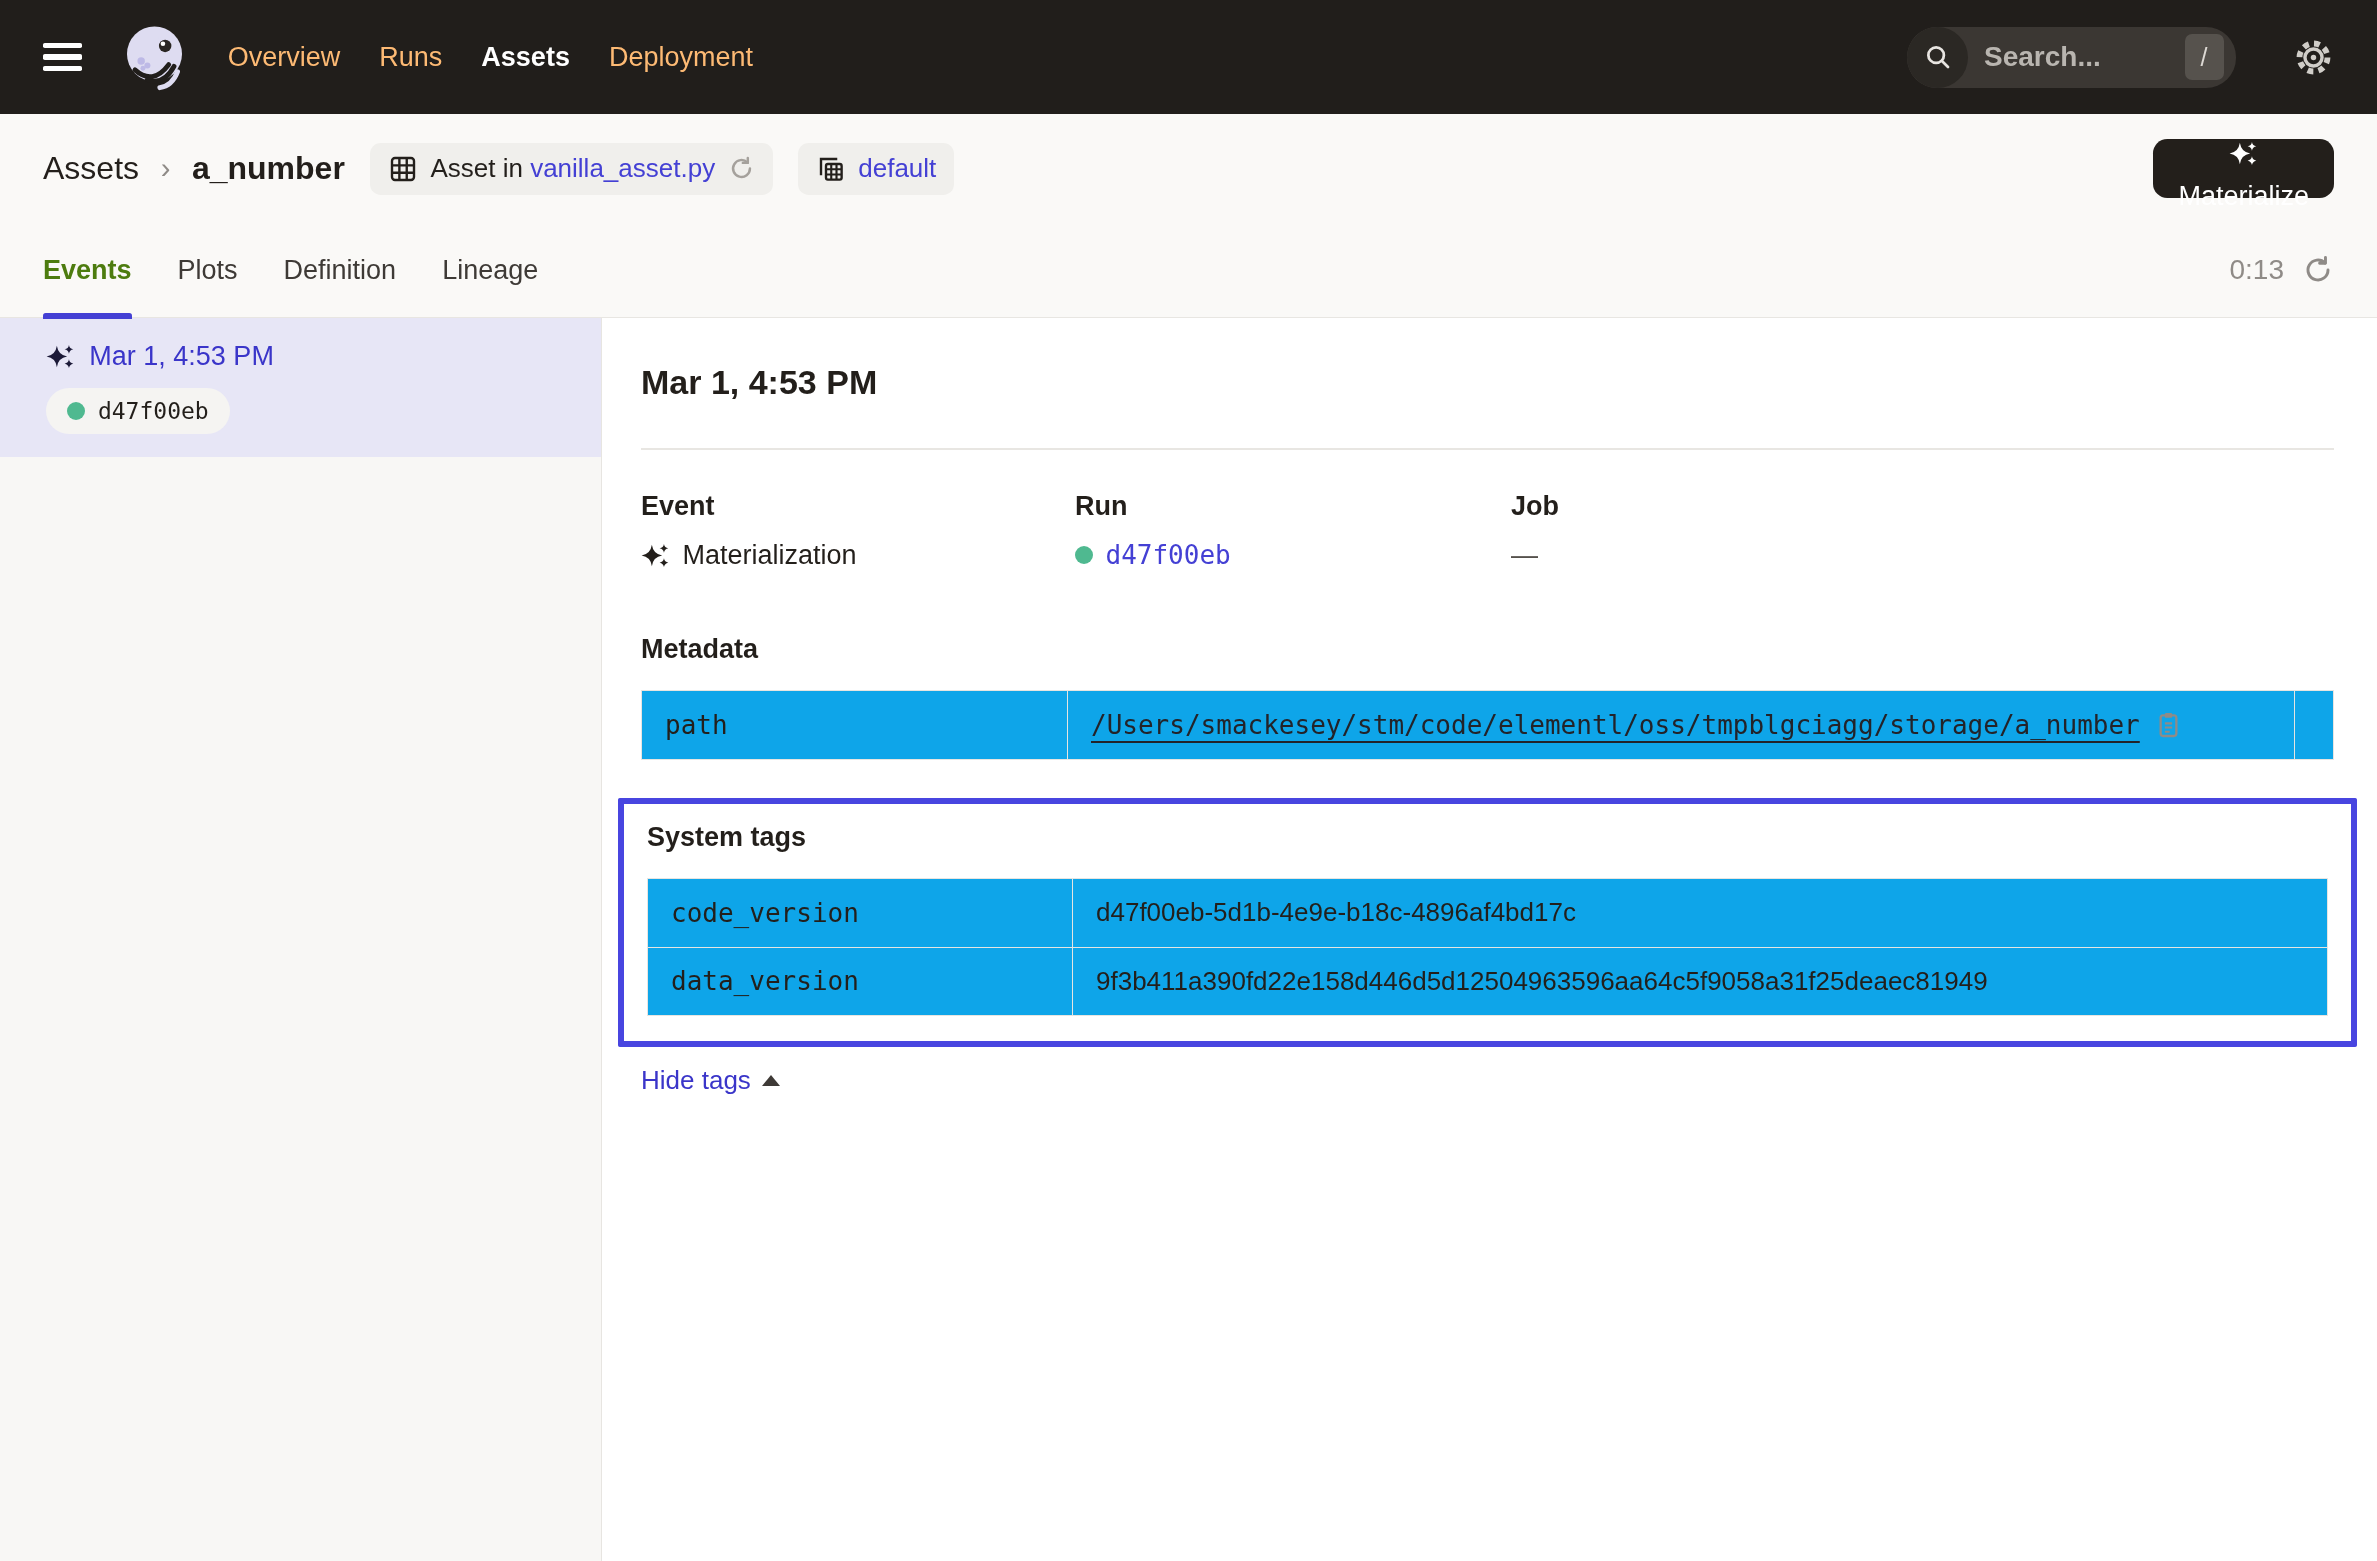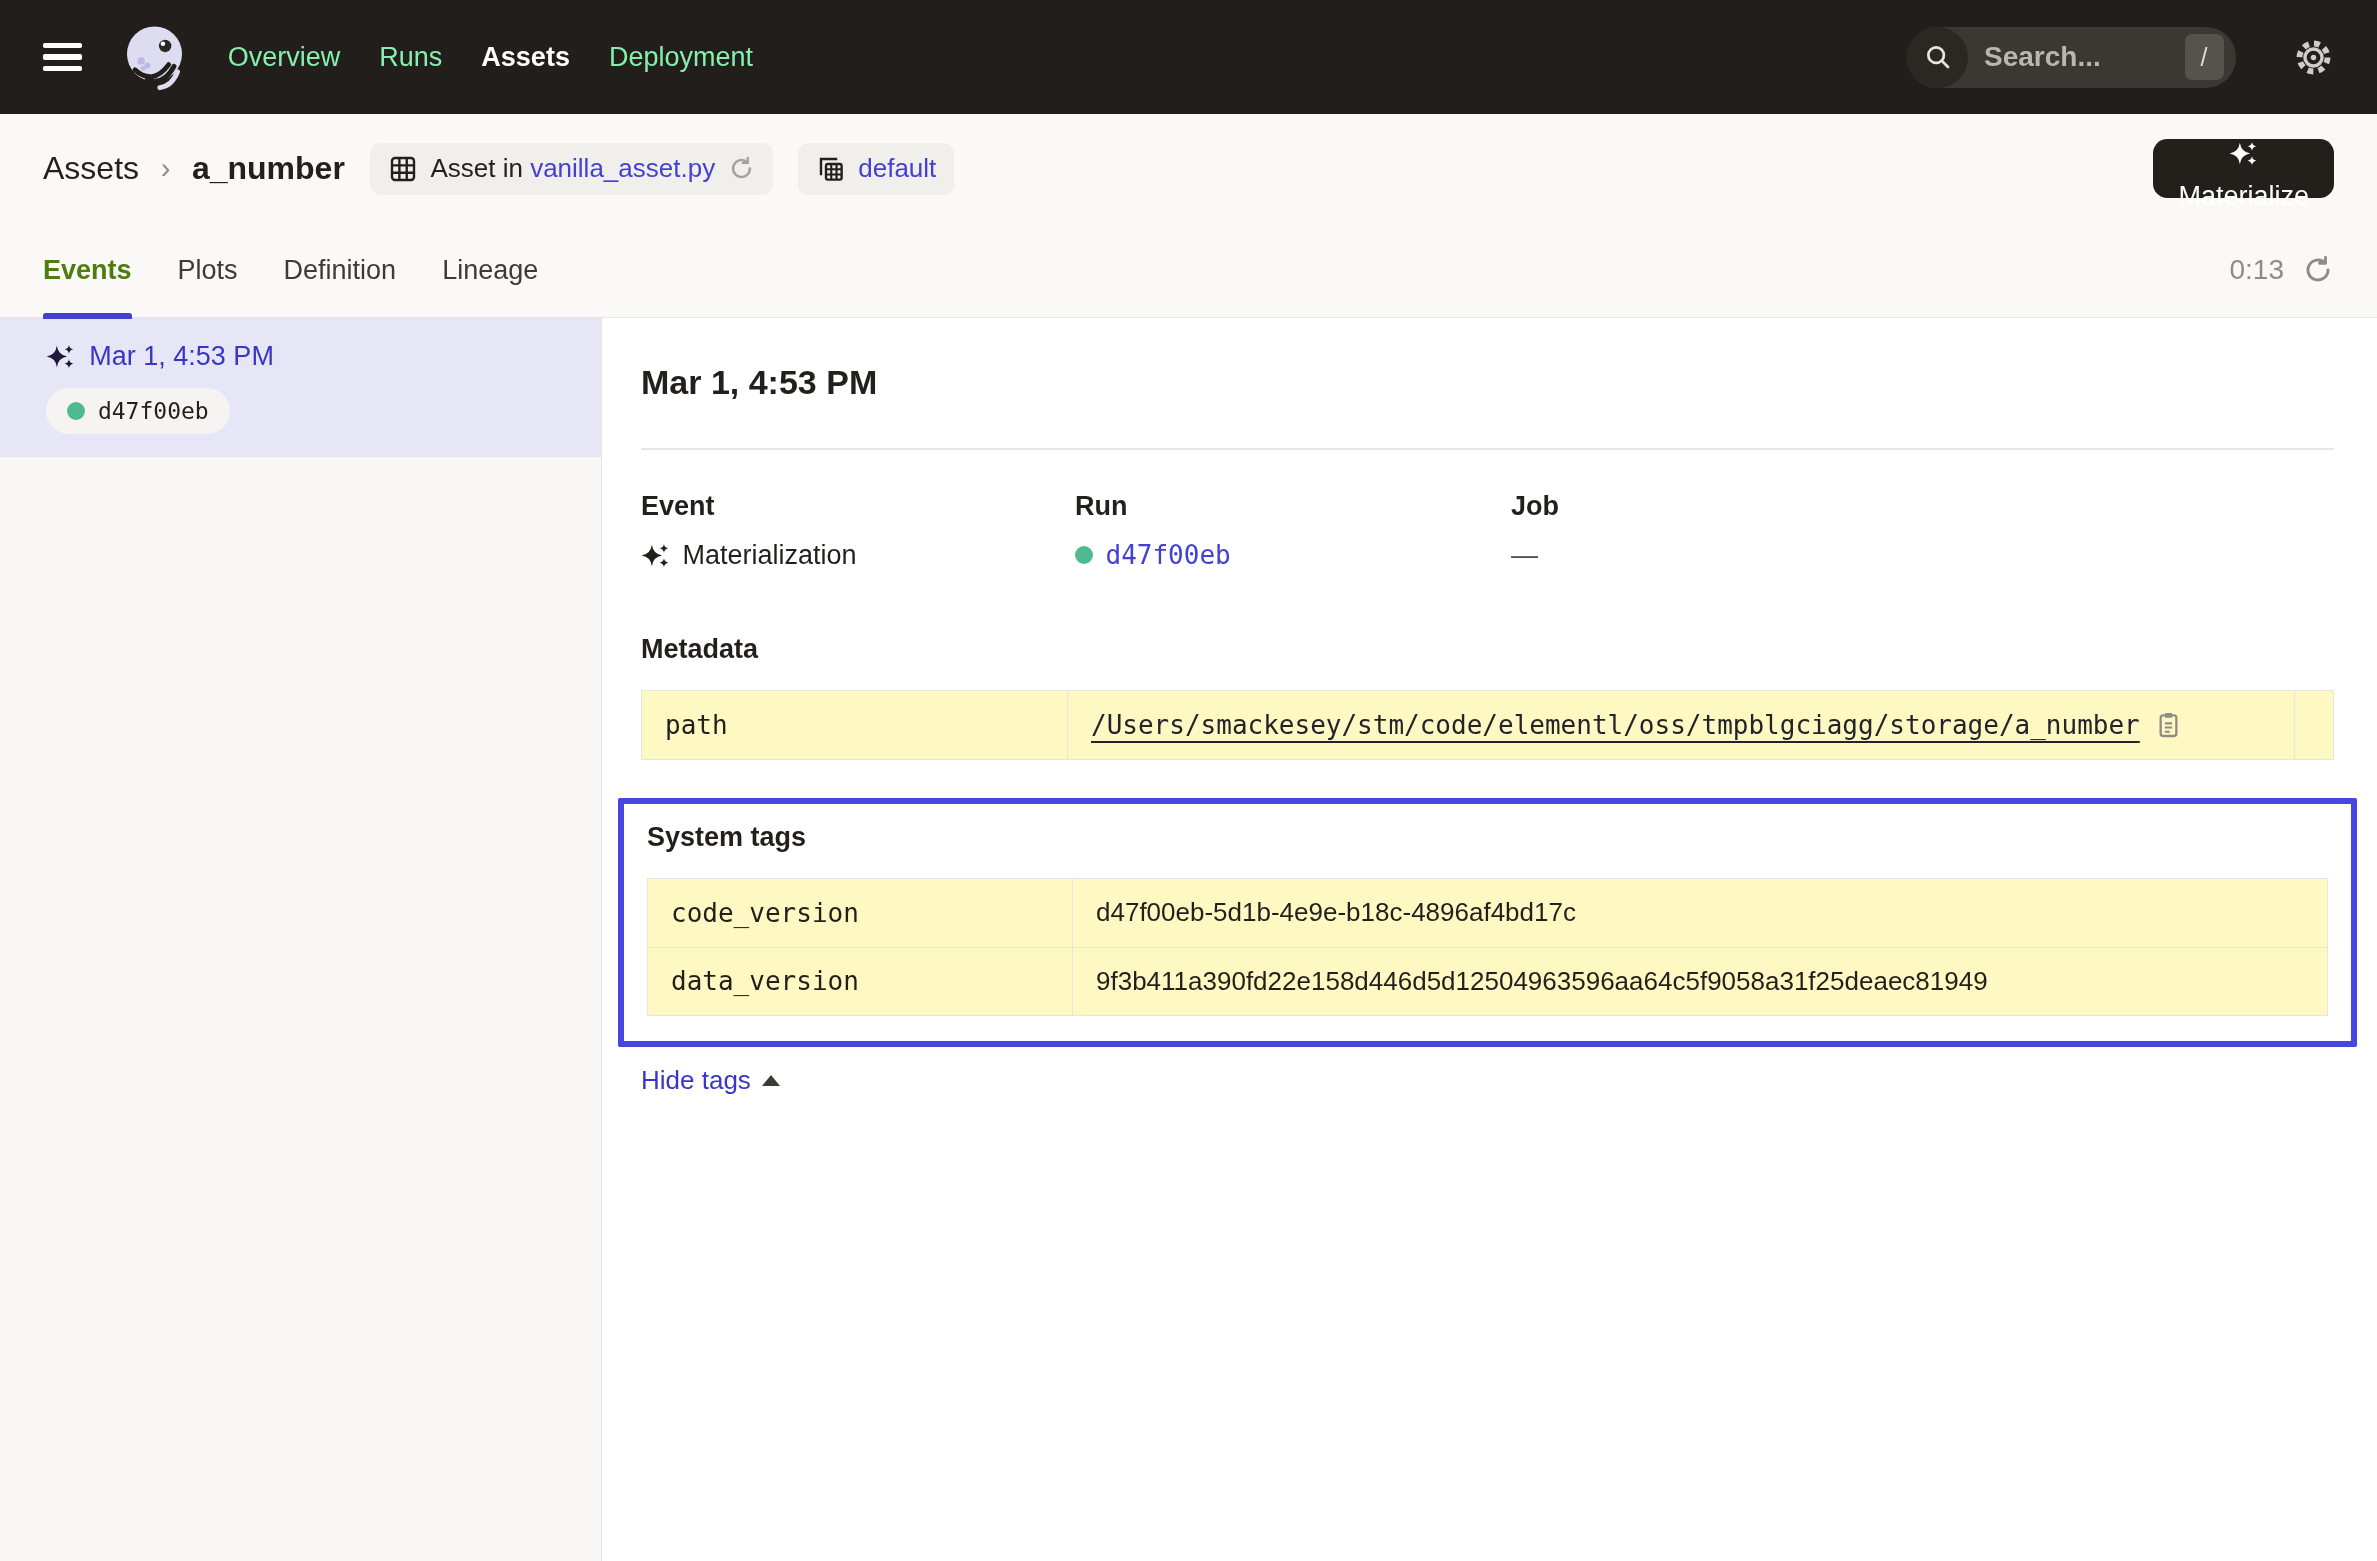--- a/index.html
+++ b/index.html
@@ -13,21 +13,21 @@
 
   
   .topnav {
     height:114px; background:#211E1B; display:flex; align-items:center;
     padding:0 43px; gap:32px;
   }
   .hamburger { width:39px; height:29px; display:flex; flex-direction:column; justify-content:space-between; cursor:pointer; }
   .hamburger span { display:block; height:5.4px; background:#FFFFFF; border-radius:1.8px; }
   .logo { width:71px; height:75px; margin:0 5.4px; }
   .nav-links { display:flex; gap:39px; align-items:center; }
-  .nav-link { font-size:27px; color:#86efac; cursor:pointer; }
+  .nav-link { font-size:27px; color:#fdba74; cursor:pointer; }
   .nav-link.active { color:#FFFFFF; font-weight:700; }
   .nav-spacer { flex:1; }
   .searchbar {
     display:flex; align-items:center; width:329px; height:61px;
     background:#3B3733; border-radius:30px; overflow:hidden;
   }
   .search-circle { width:61px; height:61px; border-radius:50%; background:#2B2824; display:flex; align-items:center; justify-content:center; flex:0 0 auto; }
   .search-placeholder { color:#B9B5B0; font-size:28px; margin-left:16px; flex:1;font-weight:bold; }
   .slash-badge {
     width:39px; height:46px; margin-right:12.5px; background:#56524D; color:#DDD9D4;
@@ -79,21 +79,21 @@
 
   .cols { display:flex; margin-top:41px; }
   .col-event { width:434px; } .col-run { width:436px; } .col-job { flex:1; }
   .col-label { font-size:27px; font-weight:700; }
   .col-value { margin-top:18px; display:flex; align-items:center; gap:12.5px; font-size:27px; }
   .run-link { color:#4440D4; font-size:26px; cursor:pointer; }
   .job-dash { color:#55514C; }
 
   .section-heading { font-size:27px; font-weight:700; }
   .metadata-section { margin-top:63px; }
-  .kv-table { margin-top:25px; border:0.9px solid #E7E5E1; background:#fef9c3; }
+  .kv-table { margin-top:25px; border:0.9px solid #E7E5E1; background:#0ea5e9; }
   .kv-row { display:grid; grid-template-columns:426px 1fr 39px; min-height:68px; }
   .kv-row + .kv-row { border-top:0.9px solid #E7E5E1; }
   .kv-key { border-right:0.9px solid #E7E5E1; display:flex; align-items:center; padding:0 23px; font-size:26px; }
   .kv-value { display:flex; align-items:center; padding:0 23px; font-size:26px; gap:14.3px; }
   .kv-extra { border-left:0.9px solid #E7E5E1; }
   .path-link { font-size:26px; color:#232329; text-decoration:underline; text-underline-offset:7.1px; cursor:pointer; }
   .copy-btn { cursor:pointer; display:flex; align-items:center; color:#8F8B87; }
 
   .source-section { margin-top:52px; }
   .empty-box { margin-top:25px; border:0.9px solid #E7E5E1; height:70px; display:flex; align-items:center; padding:0 23px; font-size:26px; }

